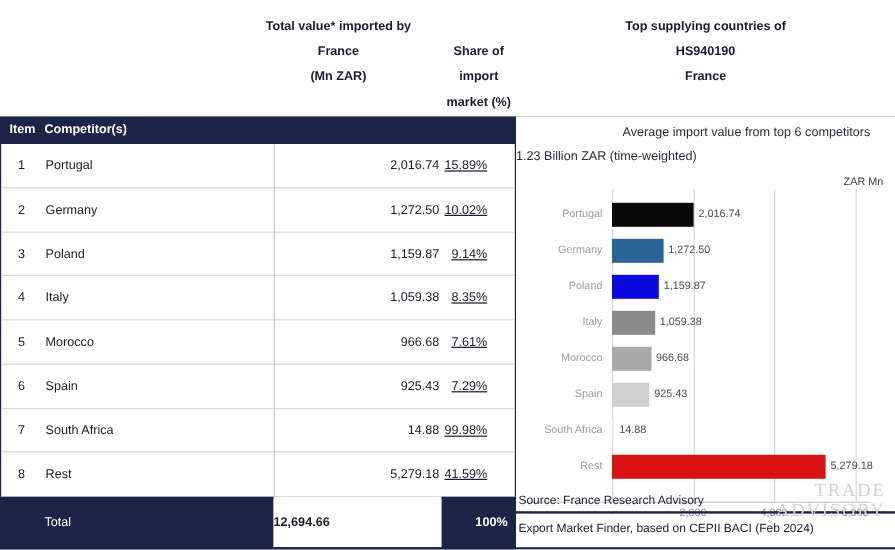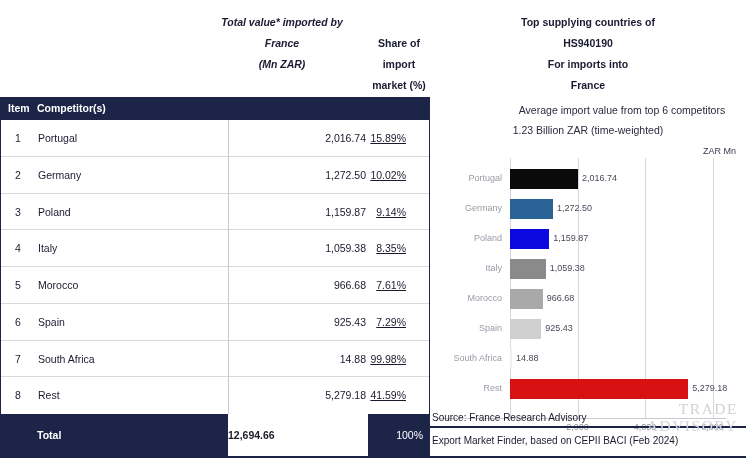--- a/index.html
+++ b/index.html
@@ -31,21 +31,21 @@
   }
   .hdr-col {
     position: absolute;
     text-align: center;
     font-weight: bold;
     font-size: 10.5px;
     line-height: 21px;
     color: #1a1a33;
   }
   .hdr-value {
-    left: 196px; top: 12px; width: 172px; font-style: italic;
+    left: 196px; top: 12px; width: 172px;
   }
   .hdr-share {
     left: 368px; top: 33px; width: 62px;
   }
   .hdr-top {
     left: 432px; top: 12px; width: 312px;
   }
   .hdr-line {
     display: block;
   }
@@ -143,38 +143,38 @@
     position: absolute;
     left: 368px; top: 0;
     width: 62px; height: 44px;
     background: #1c2547;
   }
   .total-label {
     position: absolute;
     left: 37px; top: 15px;
     color: #ffffff;
     font-size: 10.5px;
-    font-weight: bold;
+    font-weight: normal;
   }
   .total-value {
     position: absolute;
     left: 228px; top: 15px;
     width: 137px;
     text-align: left;
     font-size: 10.5px;
     font-weight: bold;
     color: #1a1a2e;
   }
   .total-share {
     position: absolute;
     left: 368px; top: 15px;
     width: 55px;
     text-align: right;
     font-size: 10.5px;
-    font-weight: normal;
+    font-weight: bold;
     color: #ffffff;
   }
   .total-left-top {
     position: absolute;
     left: 0; top: 414px;
     width: 430px; height: 2px;
     background: #1c2547;
   }
 
   
@@ -191,21 +191,21 @@
     width: 316px;
     text-align: center;
     font-size: 10.5px;
     color: #2a2a3d;
     padding-left: 34px;
   }
   .chart-subtitle {
     position: absolute;
     left: 0; top: 24px;
     width: 316px;
-    text-align: center;
+    text-align: left;
     font-size: 10.5px;
     color: #2a2a3d;
   }
   .axis-unit {
     position: absolute;
     right: 10px; top: 46px;
     font-size: 9px;
     color: #3a3a4d;
   }
 
@@ -318,21 +318,20 @@
       <span class="hdr-line">(Mn ZAR)</span>
     </div>
     <div class="hdr-col hdr-share">
       <span class="hdr-line">Share of</span>
       <span class="hdr-line">import</span>
       <span class="hdr-line">market (%)</span>
     </div>
     <div class="hdr-col hdr-top">
       <span class="hdr-line">Top supplying countries of</span>
       <span class="hdr-line">HS940190</span>
-      <span class="hdr-line">For imports into</span>
       <span class="hdr-line">France</span>
     </div>
   </div>
 
   <div class="head-rule"></div>
   <div class="head-rule-right"></div>
 
   <div class="table-head">
     <span class="th th-item">Item</span>
     <span class="th th-competitor">Competitor(s)</span>

